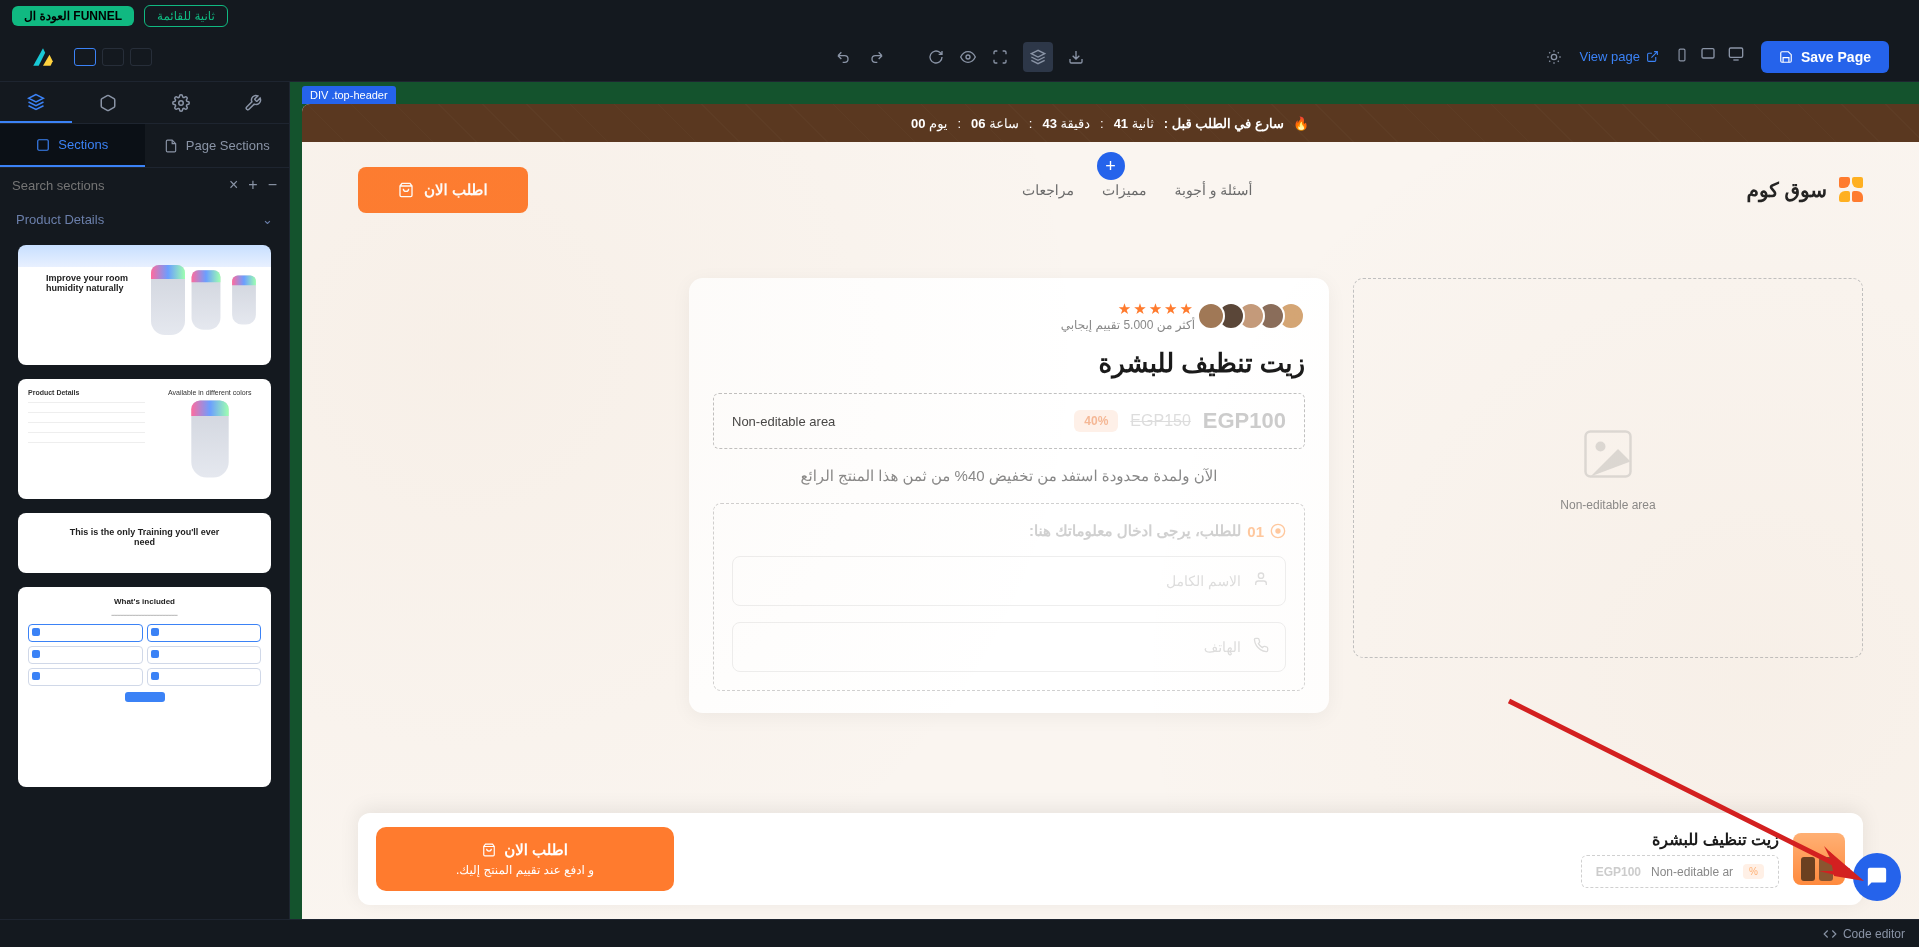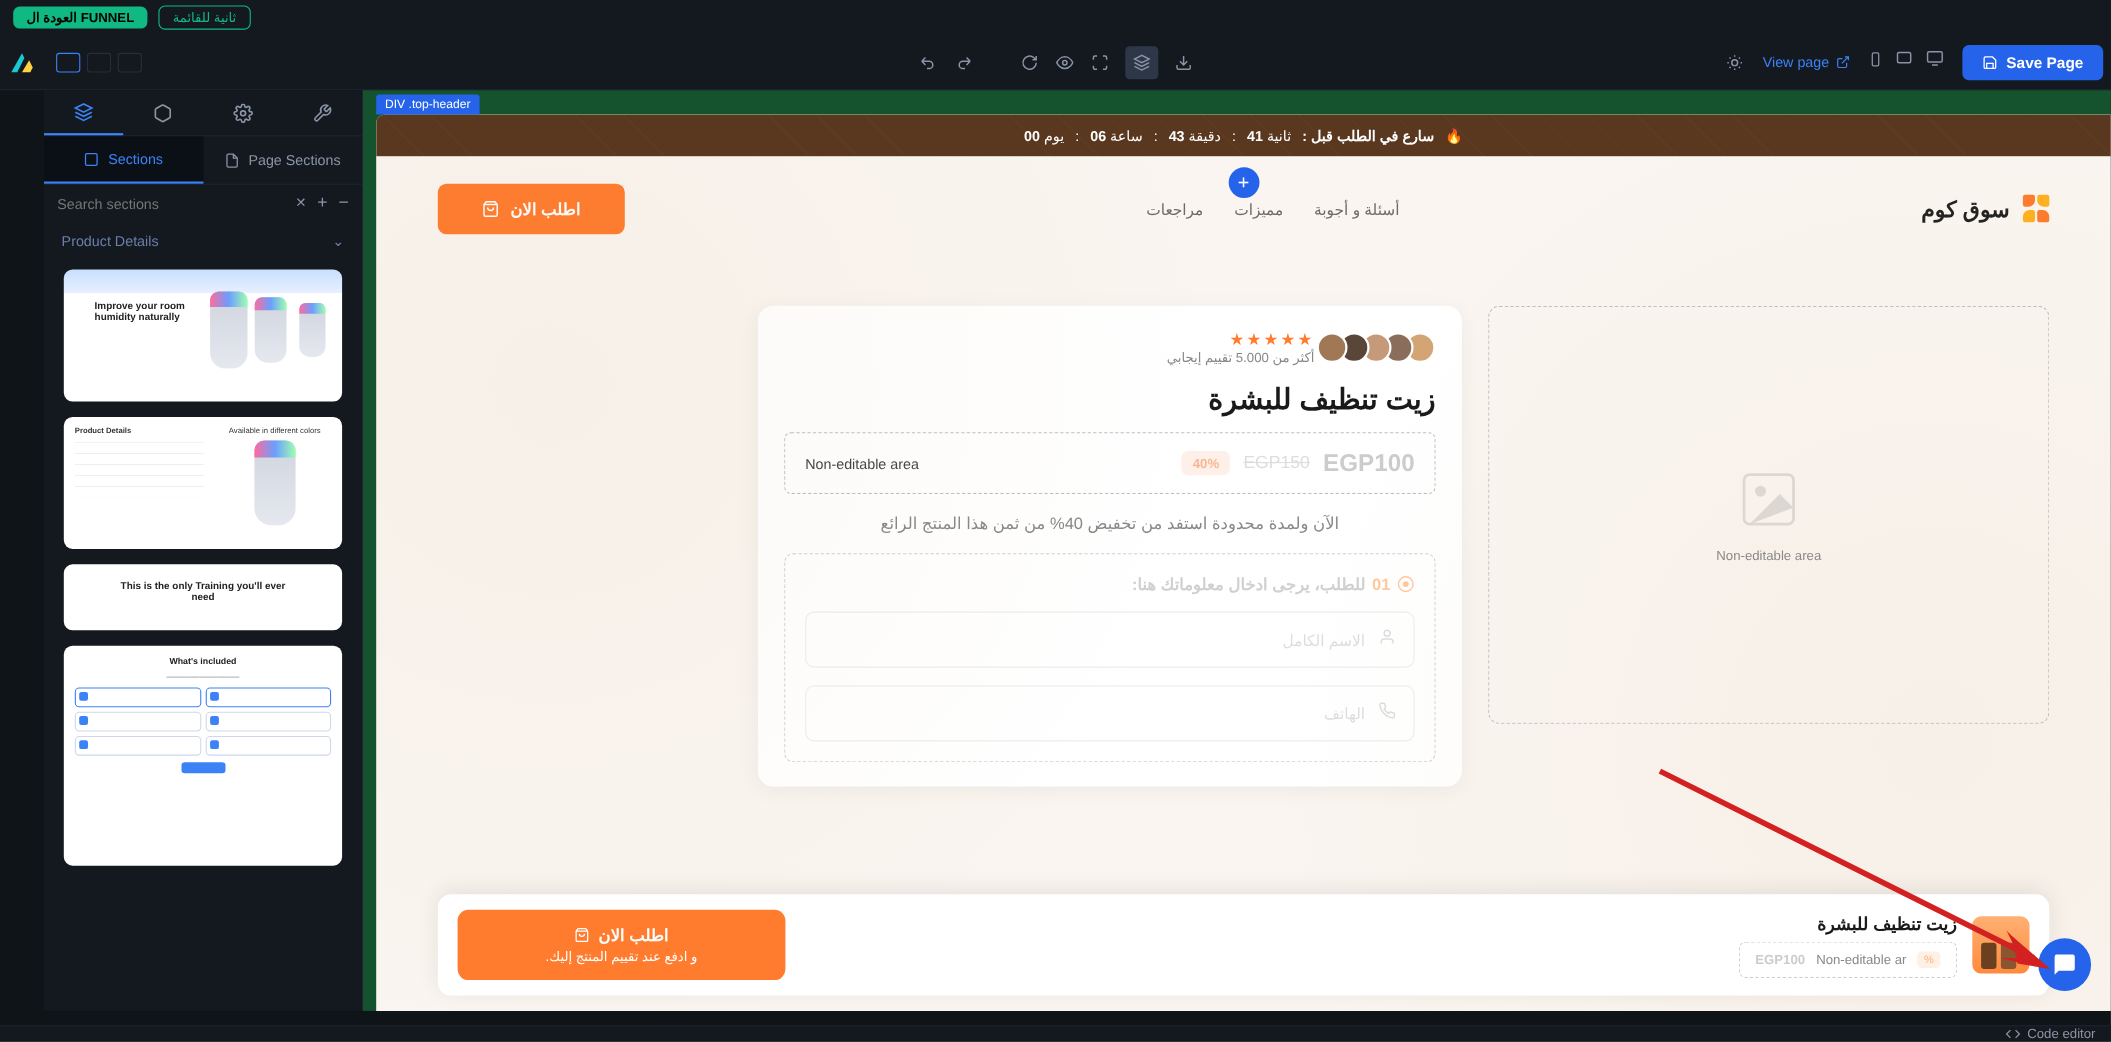--- a/index.html
+++ b/index.html
@@ -4,41 +4,41 @@
 <style>
 * { margin: 0; padding: 0; box-sizing: border-box; font-family: -apple-system, BlinkMacSystemFont, 'Segoe UI', sans-serif; }
 body { background: #0f1419; color: #fff; overflow: hidden; width: 1919px; height: 947px; position: relative; }
 
 
 .topbar { height: 32px; background: #14191f; display: flex; align-items: center; padding: 0 12px; gap: 10px; }
 .btn-green { background: #10b981; color: #000; padding: 3px 12px; border-radius: 6px; font-size: 12px; font-weight: 600; cursor: pointer; }
 .btn-outline { border: 1px solid #10b981; color: #10b981; padding: 3px 12px; border-radius: 6px; font-size: 12px; cursor: pointer; }
 
 
-.header { height: 50px; background: #14191f; display: flex; align-items: center; justify-content: space-between; padding: 0 7px; border-bottom: 1px solid #1e2530; }
+.header { height: 50px; background: #14191f; display: flex; align-items: center; justify-content: space-between; padding: 0 30px; border-bottom: 1px solid #1e2530; }
 .header-left { display: flex; align-items: center; gap: 18px; }
 .logo { width: 26px; height: 26px; }
 .logo svg { width: 26px; height: 26px; }
 .view-icons { display: flex; gap: 6px; }
 .view-icon { width: 22px; height: 18px; border: 1px solid #3a4454; border-radius: 3px; cursor: pointer; opacity: .5; }
 .view-icon.active { opacity: 1; border-color: #3b82f6; }
 .header-center { display: flex; gap: 14px; align-items: center; position: absolute; left: 50%; transform: translateX(-50%); }
 .tool-icon { width: 18px; height: 18px; color: #8a94a6; cursor: pointer; display: flex; align-items: center; justify-content: center; }
 .tool-icon.active { background: #2d3748; padding: 6px; border-radius: 4px; width: 30px; height: 30px; }
 .header-right { display: flex; align-items: center; gap: 16px; }
 .view-page { color: #3b82f6; font-size: 13px; cursor: pointer; display: flex; align-items: center; gap: 6px; }
 .device-icons { display: flex; gap: 10px; }
 .device-icon { color: #8a94a6; cursor: pointer; }
 .save-btn { background: #2563eb; color: #fff; padding: 8px 18px; border-radius: 6px; font-size: 14px; font-weight: 600; cursor: pointer; display: flex; align-items: center; gap: 8px; }
 
 
 .main { display: flex; height: calc(100% - 82px - 28px); }
 
 
-.sidebar { width: 290px; background: #14191f; display: flex; flex-direction: column; border-right: 1px solid #1e2530; margin-left: 40px; }
+.sidebar { width: 290px; background: #14191f; display: flex; flex-direction: column; border-right: 1px solid #1e2530; }
 .side-nav { height: 42px; display: flex; border-bottom: 1px solid #1e2530; }
 .side-nav-item { flex: 1; display: flex; align-items: center; justify-content: center; color: #8a94a6; cursor: pointer; }
 .side-nav-item.active { color: #3b82f6; border-bottom: 2px solid #3b82f6; }
 .tabs-row { height: 44px; display: flex; border-bottom: 1px solid #1e2530; }
 .tab { flex: 1; display: flex; align-items: center; justify-content: center; gap: 8px; color: #8a94a6; font-size: 13px; cursor: pointer; }
 .tab.active { background: #0b1016; color: #3b82f6; border-bottom: 2px solid #3b82f6; }
 .search-row { display: flex; align-items: center; padding: 8px 12px; gap: 10px; }
 .search-input { flex: 1; background: transparent; border: none; color: #8a94a6; font-size: 13px; outline: none; }
 .search-actions { display: flex; gap: 10px; color: #8a94a6; }
 .search-actions span { cursor: pointer; font-size: 16px; }
@@ -132,21 +132,21 @@
 .sticky-order .line1 { font-size:15px; font-weight:700; display:flex; align-items:center; justify-content:center; gap:8px; }
 .sticky-order .line2 { font-size:12px; margin-top:4px; }
 
 
 .chat-fab { position:absolute; bottom:18px; right:18px; width:48px; height:48px; background:#2563eb; border-radius:50%; display:flex; align-items:center; justify-content:center; cursor:pointer; z-index:20; }
 
 
 .arrow-annotation { position:absolute; right:30px; bottom:28px; width:400px; height:200px; pointer-events:none; z-index:30; }
 
 
-.status-bar { position:absolute; bottom:0; left:0; right:0; height:15px; background:#14191f; border-top:1px solid #1e2530; display:flex; align-items:center; justify-content:flex-end; padding:3px 14px; color:#8a94a6; font-size:12px; gap:6px; cursor:pointer; }
+.status-bar { position:absolute; bottom:0; left:0; right:0; height:28px; background:#14191f; border-top:1px solid #1e2530; display:flex; align-items:center; justify-content:flex-end; padding:3px 14px; color:#8a94a6; font-size:12px; gap:6px; cursor:pointer; }
 
 
 .thumbnails::-webkit-scrollbar { width:6px; }
 .thumbnails::-webkit-scrollbar-thumb { background:#2d3748; border-radius:3px; }
 </style>
 </head>
 <body>
 
 <div class="topbar">
   <div class="btn-green">العودة ال FUNNEL</div>

